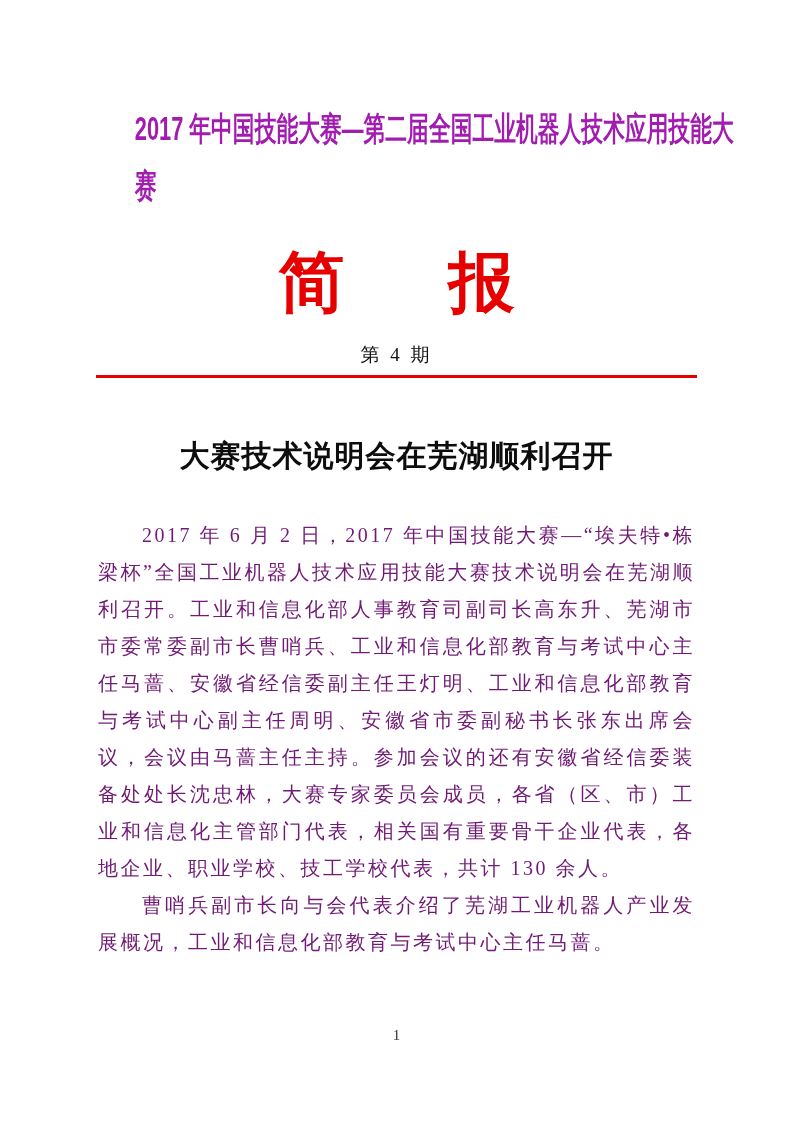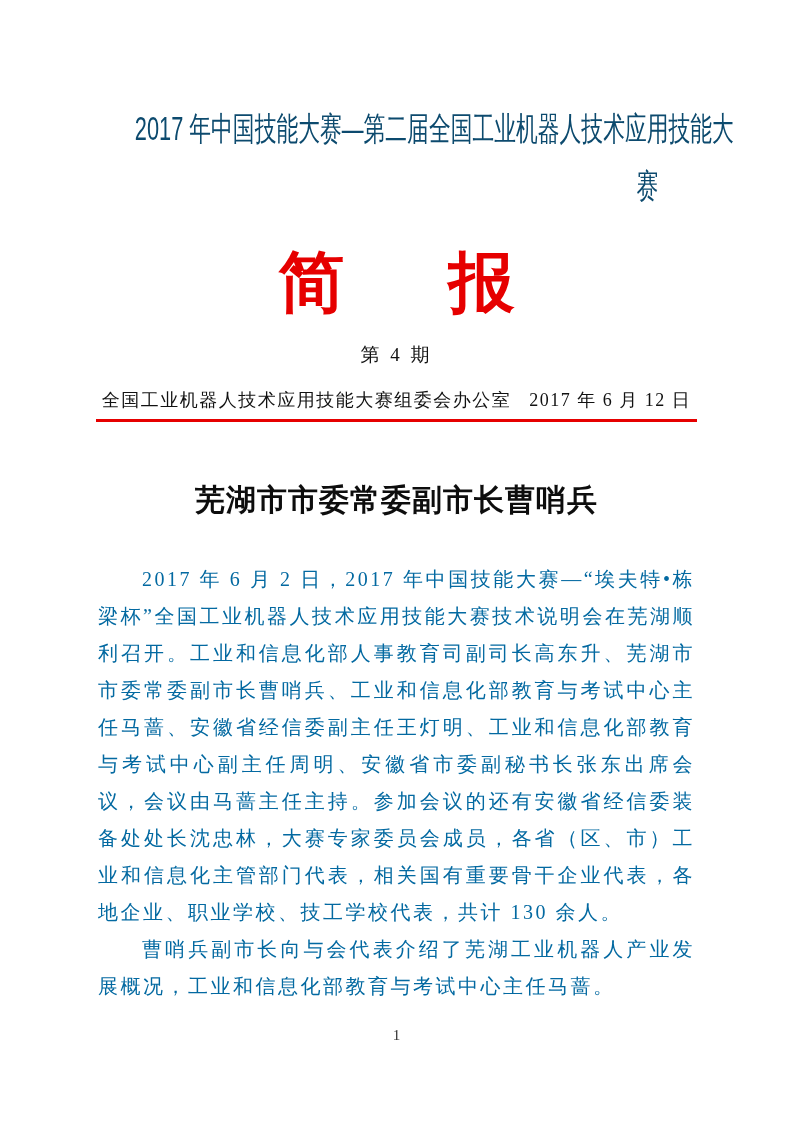--- a/index.html
+++ b/index.html
@@ -14,24 +14,24 @@
     height: 1122px;
     box-sizing: border-box;
     margin: 0 auto;
     background: #ffffff;
     padding-top: 100px;
     overflow: hidden;
     color: #1f1f1f;
   }
   
   .doc-title {
-    text-align: right;
-    color: #0c4a6e;
+    text-align: left;
+    color: #a21caf;
     font-family: "Liberation Sans", sans-serif;
-    font-weight: normal;
+    font-weight: bold;
     font-size: 33px;
     line-height: 57px;
   }
   .doc-title .title-line {
     display: block;
     white-space: nowrap;
     transform: scaleX(0.66);
     transform-origin: 50% 50%;
   }
   .bulletin {
@@ -85,21 +85,21 @@
     letter-spacing: 1px;
     color: #0d0d0d;
   }
   .body-text p {
     margin: 0;
     font-size: 20px;
     line-height: 37px;
     letter-spacing: 2.5px;
     text-align: justify;
     text-indent: 44px;
-    color: #0369a1;
+    color: #701a75;
   }
   .body-text p.first {
     margin-top: 40px;
   }
   
   .page-number {
     position: absolute;
     top: 1025px;
     left: 0;
     width: 100%;
@@ -120,30 +120,26 @@
       <span class="title-line">赛</span>
     </div>
 
     <div class="bulletin">
       <span>简</span>
       <span>报</span>
     </div>
 
     <div class="issue">第 4 期</div>
 
-    <div class="org-line">
-      <span>全国工业机器人技术应用技能大赛组委会办公室</span>
-      <span>2017 年 6 月 12 日</span>
-    </div>
 
     <div class="red-rule"></div>
   </header>
 
   <main class="article">
-    <h1 class="headline">芜湖市市委常委副市长曹哨兵</h1>
+    <h1 class="headline">大赛技术说明会在芜湖顺利召开</h1>
 
     <div class="body-text">
       <p class="first">2017 年 6 月 2 日，2017 年中国技能大赛—“埃夫特•栋梁杯”全国工业机器人技术应用技能大赛技术说明会在芜湖顺利召开。工业和信息化部人事教育司副司长高东升、芜湖市市委常委副市长曹哨兵、工业和信息化部教育与考试中心主任马蔷、安徽省经信委副主任王灯明、工业和信息化部教育与考试中心副主任周明、安徽省市委副秘书长张东出席会议，会议由马蔷主任主持。参加会议的还有安徽省经信委装备处处长沈忠林，大赛专家委员会成员，各省（区、市）工业和信息化主管部门代表，相关国有重要骨干企业代表，各地企业、职业学校、技工学校代表，共计 130 余人。</p>
       <p>曹哨兵副市长向与会代表介绍了芜湖工业机器人产业发展概况，工业和信息化部教育与考试中心主任马蔷。</p>
     </div>
   </main>
 
   <footer>
     <div class="page-number">1</div>
   </footer>

